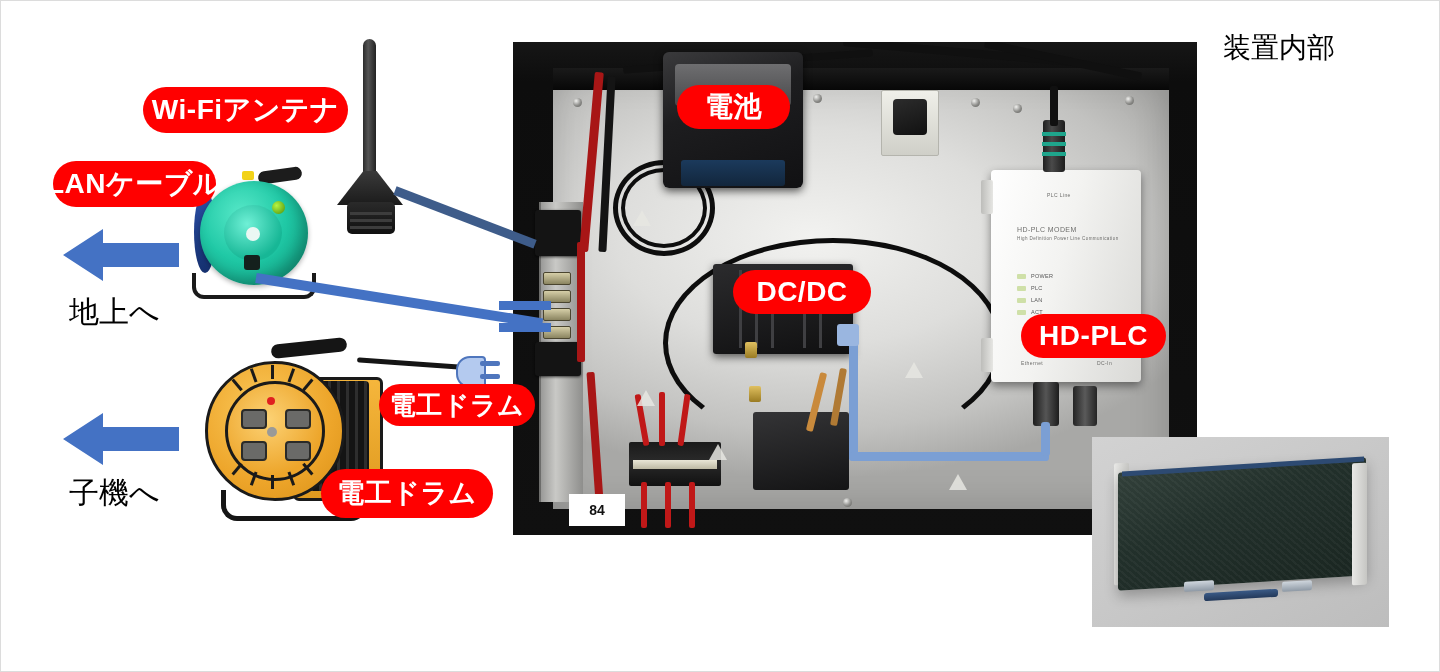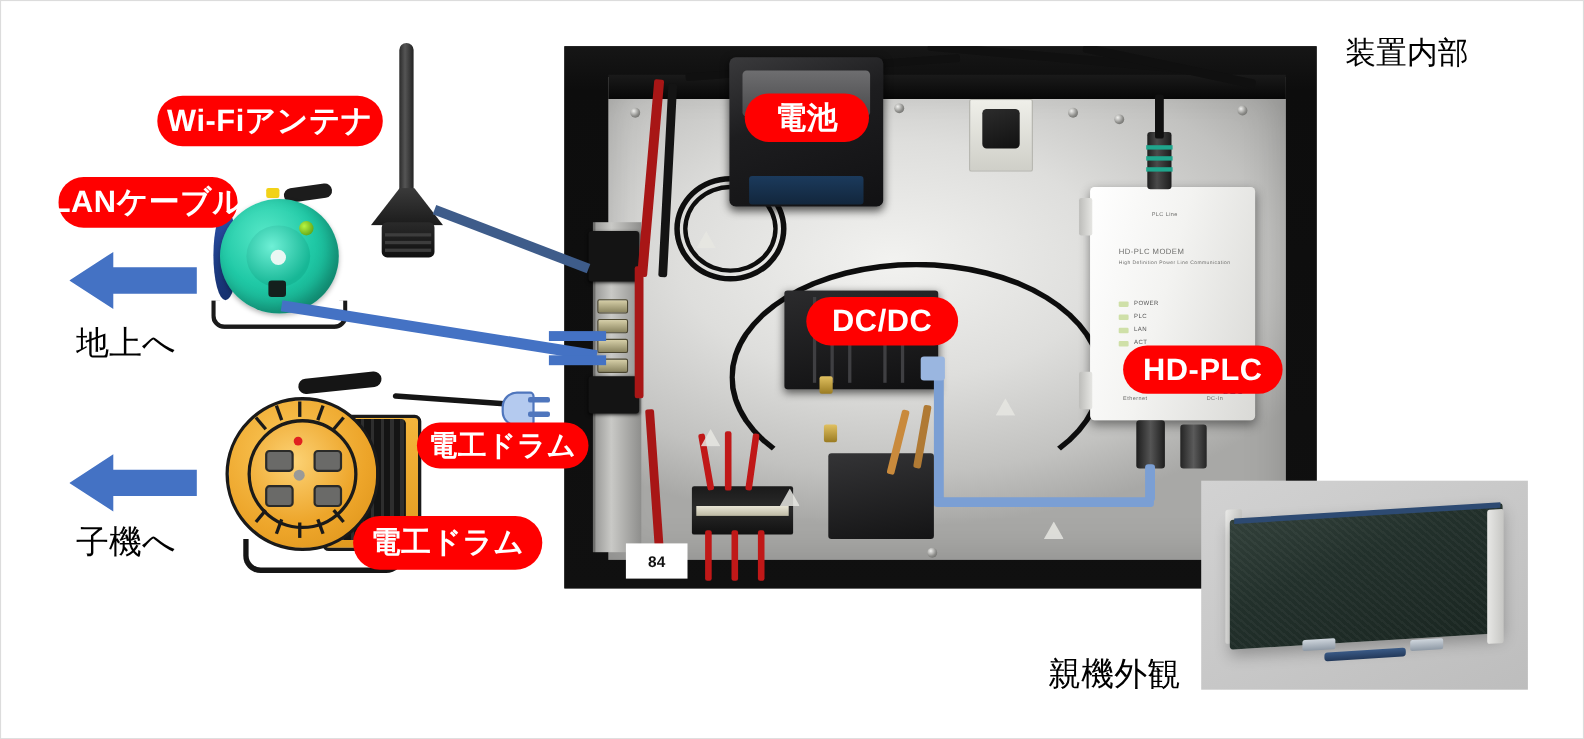--- a/index.html
+++ b/index.html
@@ -743,21 +743,20 @@
   </div>
   <div class="arrow" style="left:62px; top:410px; width:116px; height:56px;">
     <svg class="blockarrow" viewBox="0 0 116 56" preserveAspectRatio="none" aria-hidden="true">
       <polygon points="0,28 40,2 40,16 116,16 116,40 40,40 40,54" fill="#4472C4"></polygon>
     </svg>
   </div>
 
   <div class="caption" style="left:68px; top:291px; font-size:30px;">地上へ</div>
   <div class="caption" style="left:68px; top:472px; font-size:30px;">子機へ</div>
   <div class="caption" style="left:1222px; top:28px; font-size:28px;">装置内部</div>
-  <div class="caption" style="left:952px; top:592px; font-size:30px;">親機外観</div>
 
   <div class="badge" style="left:142px; top:86px; width:205px; height:46px; font-size:28px;">Wi-Fiアンテナ</div>
 
   <div class="badge" style="left:52px; top:160px; width:163px; height:46px; font-size:28px;">LANケーブル</div>
 
 
   <div class="badge" style="left:378px; top:383px; width:156px; height:42px; font-size:26px;">電工ドラム</div>
 
   <div class="badge" style="left:320px; top:468px; width:172px; height:49px; font-size:27px;">電工ドラム</div>
 

